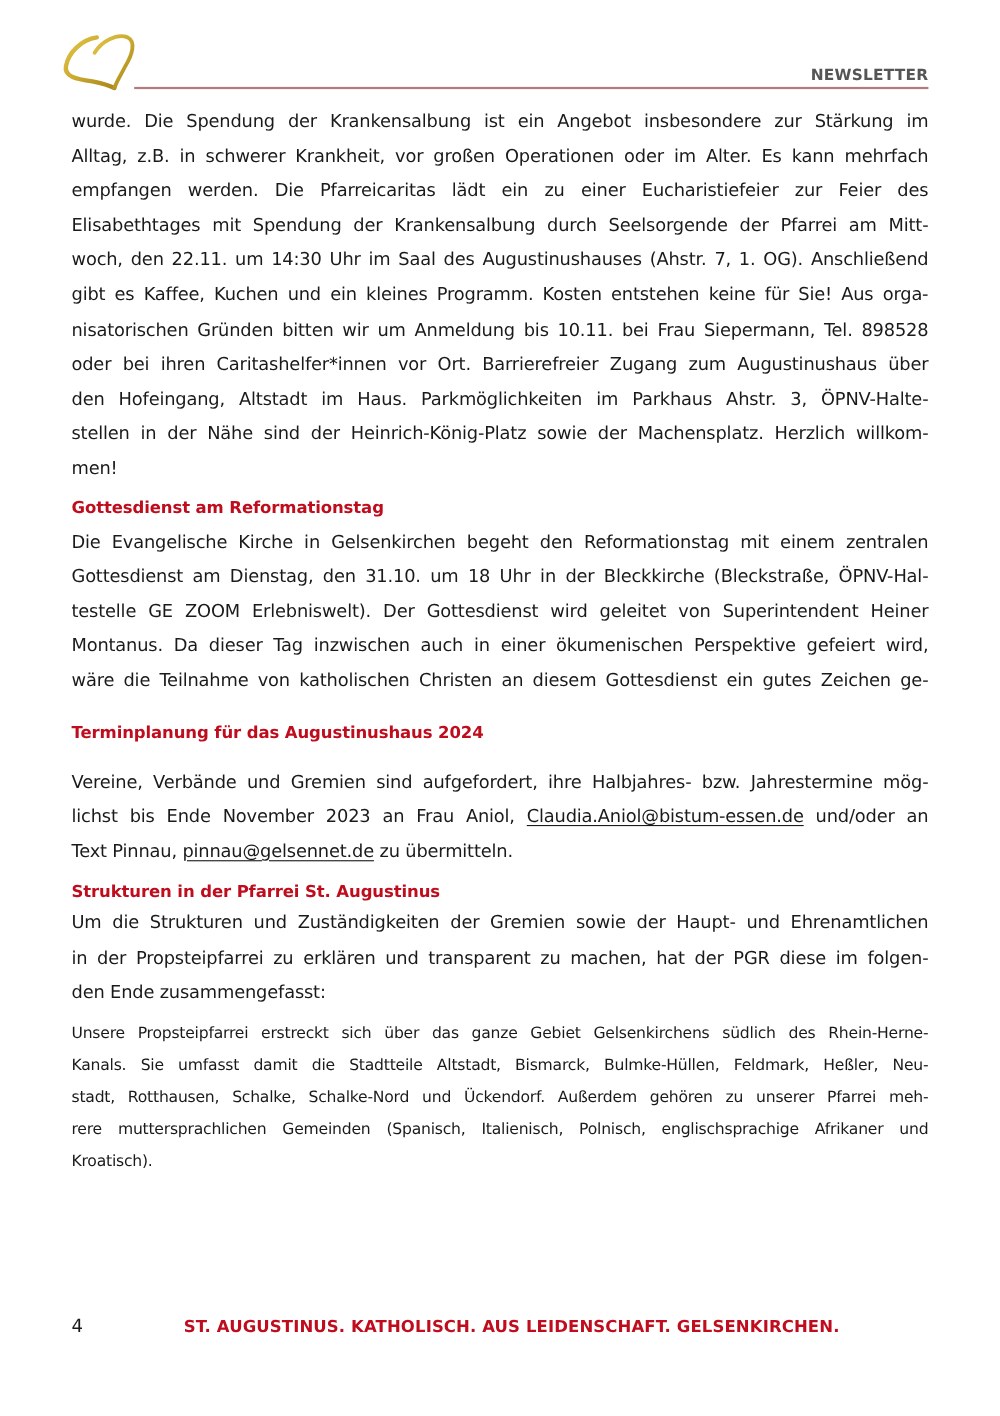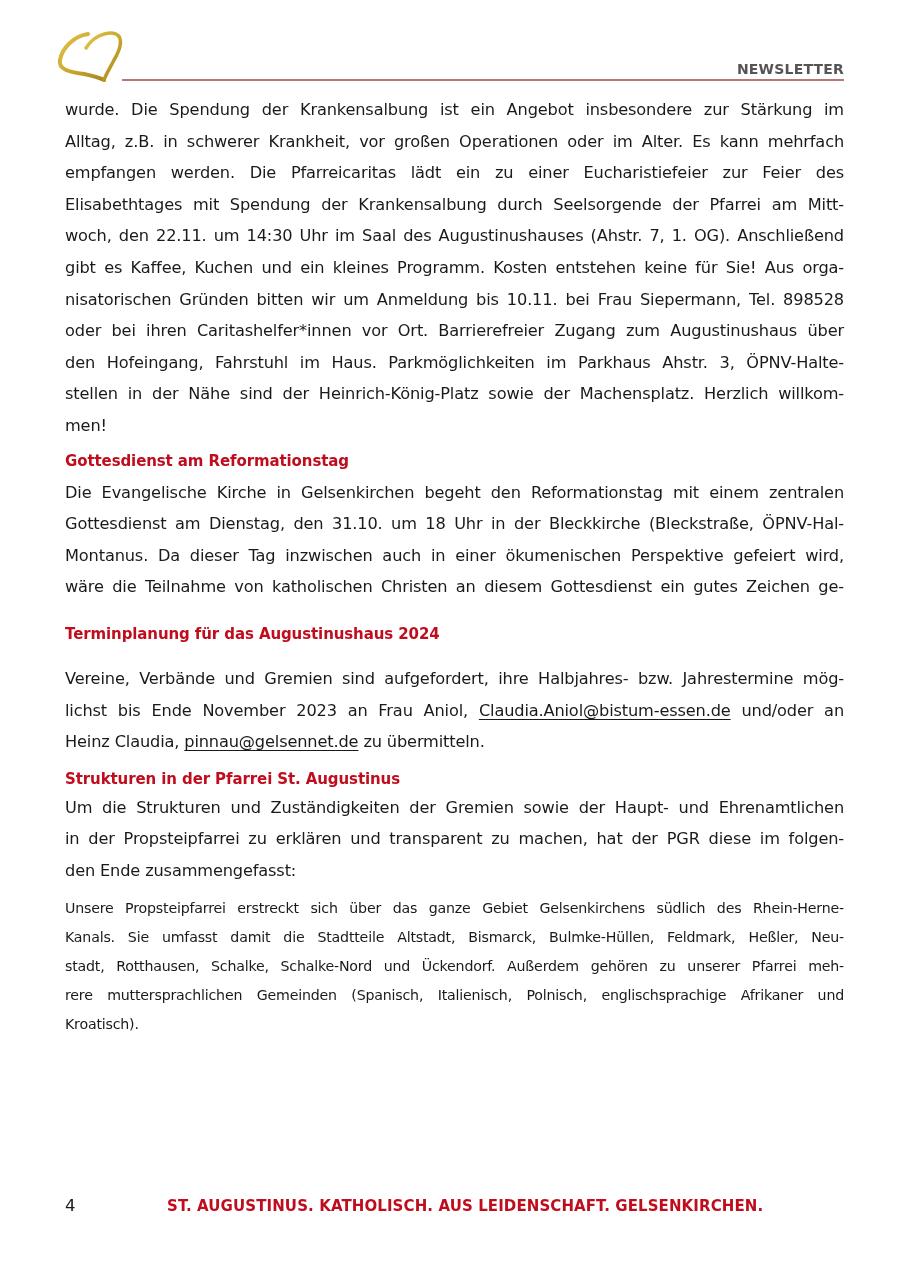--- a/index.html
+++ b/index.html
@@ -131,38 +131,39 @@
 
   <p class="para sec1">
     <span class="ln">wurde. Die Spendung der Krankensalbung ist ein Angebot insbesondere zur Stärkung im</span>
     <span class="ln">Alltag, z.B. in schwerer Krankheit, vor großen Operationen oder im Alter. Es kann mehrfach</span>
     <span class="ln">empfangen werden. Die Pfarreicaritas lädt ein zu einer Eucharistiefeier zur Feier des</span>
     <span class="ln">Elisabethtages mit Spendung der Krankensalbung durch Seelsorgende der Pfarrei am Mitt-</span>
     <span class="ln">woch, den 22.11. um 14:30 Uhr im Saal des Augustinushauses (Ahstr. 7, 1. OG). Anschließend</span>
     <span class="ln">gibt es Kaffee, Kuchen und ein kleines Programm. Kosten entstehen keine für Sie! Aus orga-</span>
     <span class="ln">nisatorischen Gründen bitten wir um Anmeldung bis 10.11. bei Frau Siepermann, Tel. 898528</span>
     <span class="ln">oder bei ihren Caritashelfer*innen vor Ort. Barrierefreier Zugang zum Augustinushaus über</span>
-    <span class="ln">den Hofeingang, Fahrstuhl im Haus. Parkmöglichkeiten im Parkhaus Ahstr. 3, ÖPNV-Halte-</span>
+    <span class="ln">den Hofeingang, Altstadt im Haus. Parkmöglichkeiten im Parkhaus Ahstr. 3, ÖPNV-Halte-</span>
     <span class="ln">stellen in der Nähe sind der Heinrich-König-Platz sowie der Machensplatz. Herzlich willkom-</span>
     <span class="ln last">men!</span>
   </p>
 
   <h2 class="heading h-reform">Gottesdienst am Reformationstag</h2>
   <p class="para sec2">
     <span class="ln">Die Evangelische Kirche in Gelsenkirchen begeht den Reformationstag mit einem zentralen</span>
     <span class="ln">Gottesdienst am Dienstag, den 31.10. um 18 Uhr in der Bleckkirche (Bleckstraße, ÖPNV-Hal-</span>
+    <span class="ln">testelle GE ZOOM Erlebniswelt). Der Gottesdienst wird geleitet von Superintendent Heiner</span>
     <span class="ln">Montanus. Da dieser Tag inzwischen auch in einer ökumenischen Perspektive gefeiert wird,</span>
     <span class="ln">wäre die Teilnahme von katholischen Christen an diesem Gottesdienst ein gutes Zeichen ge-</span>
   </p>
 
   <h2 class="heading h-termin">Terminplanung für das Augustinushaus 2024</h2>
   <p class="para sec3">
     <span class="ln">Vereine, Verbände und Gremien sind aufgefordert, ihre Halbjahres- bzw. Jahrestermine mög-</span>
     <span class="ln"><span>lichst bis Ende November 2023 an Frau Aniol, </span><a class="link">Claudia.Aniol@bistum-essen.de</a><span> und/oder an</span></span>
-    <span class="ln last"><span>Heinz Claudia, </span><a class="link">pinnau@gelsennet.de</a><span> zu übermitteln.</span></span>
+    <span class="ln last"><span>Text Pinnau, </span><a class="link">pinnau@gelsennet.de</a><span> zu übermitteln.</span></span>
   </p>
 
   <h2 class="heading h-struk">Strukturen in der Pfarrei St. Augustinus</h2>
   <p class="para sec4">
     <span class="ln">Um die Strukturen und Zuständigkeiten der Gremien sowie der Haupt- und Ehrenamtlichen</span>
     <span class="ln">in der Propsteipfarrei zu erklären und transparent zu machen, hat der PGR diese im folgen-</span>
     <span class="ln last">den Ende zusammengefasst:</span>
   </p>
 
   <p class="para small">

